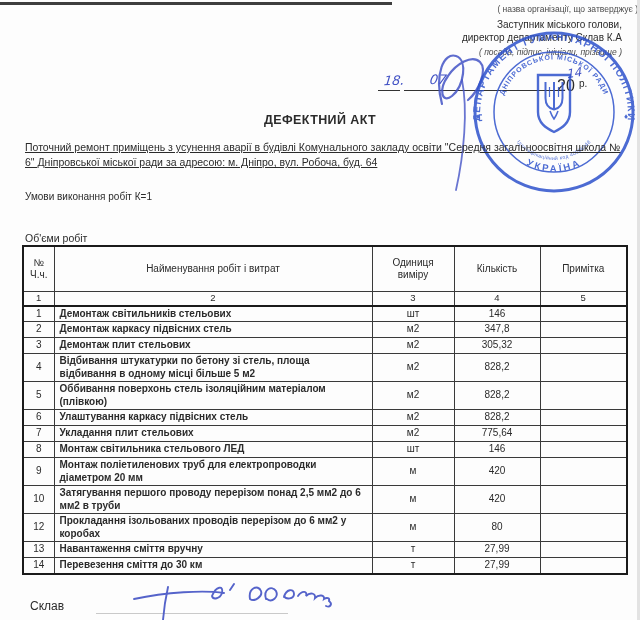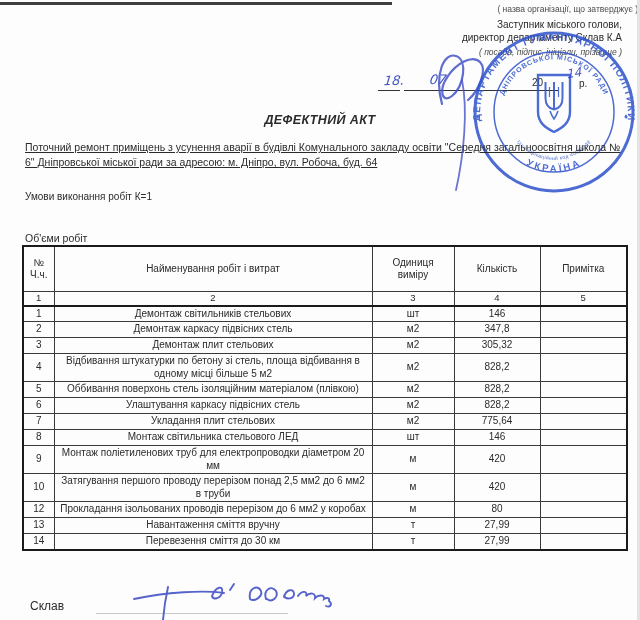--- a/index.html
+++ b/index.html
@@ -14,36 +14,36 @@
   #org-caption{left:348px;top:4px;width:290px;}
   #role1{left:330px;top:19px;width:292px;font-size:10px;}
   #role2{left:330px;top:32px;width:292px;font-size:10px;}
   #sign-caption{left:330px;top:47px;width:292px;font-style:italic;}
 
   .hand{color:#4353c5;font-style:italic;font-family:"DejaVu Sans", sans-serif;}
   #date-day{left:384px;top:73px;font-size:13px;transform:skewX(-8deg) rotate(-2deg);}
   #date-day-line{left:378px;top:90px;width:22px;height:1px;background:#333;}
   #date-month{left:430px;top:72px;font-size:13px;transform:skewX(-8deg);}
   #date-line{left:404px;top:90px;width:154px;height:1px;background:#333;}
-  #year-prefix{left:532px;top:77px;font-size:10px;}
+  #year-prefix{left:557px;top:77px;font-size:16px;}
   #year-hand{left:567px;top:66px;font-size:12px;transform:rotate(-10deg) skewX(-6deg);}
   #year-suffix{left:579px;top:78px;font-size:10px;}
 
-  #doc-title{left:0;top:113px;width:640px;text-align:center;font-size:12.5px;font-weight:bold;letter-spacing:.4px;font-style:italic;}
+  #doc-title{left:0;top:113px;width:640px;text-align:center;font-size:12.5px;font-weight:bold;letter-spacing:.4px;}
   #description{left:25px;top:140px;width:596px;font-size:10.5px;line-height:15px;text-decoration:underline;}
   #conditions{left:25px;top:191px;font-size:10px;}
   #table-caption{left:25px;top:232px;font-size:10.5px;}
 
   #works-table{position:absolute;left:22px;top:245px;width:604px;border-collapse:collapse;table-layout:fixed;}
   #works-table td,#works-table th{border:1px solid #3a3a3a;font-weight:normal;font-size:10px;line-height:12.5px;padding:1px 5px;vertical-align:middle;overflow:hidden;}
   #works-table{border:2px solid #1b1b1b;}
   #works-table thead th{text-align:center;height:42px;}
   #works-table tr.idx td{text-align:center;height:12px;font-size:9.5px;padding:0 4px;border-bottom:2px solid #1b1b1b;}
   #works-table td.c-no{text-align:center;}
-  #works-table td.c-name{text-align:center;}
+  #works-table td.c-name{text-align:left;font-weight:bold;}
   #works-table td.c-unit,#works-table td.c-qty,#works-table td.c-note{text-align:center;}
   #works-table tbody tr{height:16px;}
 
   #footer-label{left:30px;top:599px;font-size:12px;}
   #footer-line{left:96px;top:613px;width:192px;height:1px;background:#c9c9c9;}
 
   #edge-right{right:0;top:0;width:3px;height:620px;background:#e3e3e3;}
 
   svg{position:absolute;overflow:visible;}
   .ink{stroke:#4353c5;fill:none;stroke-linecap:round;}

